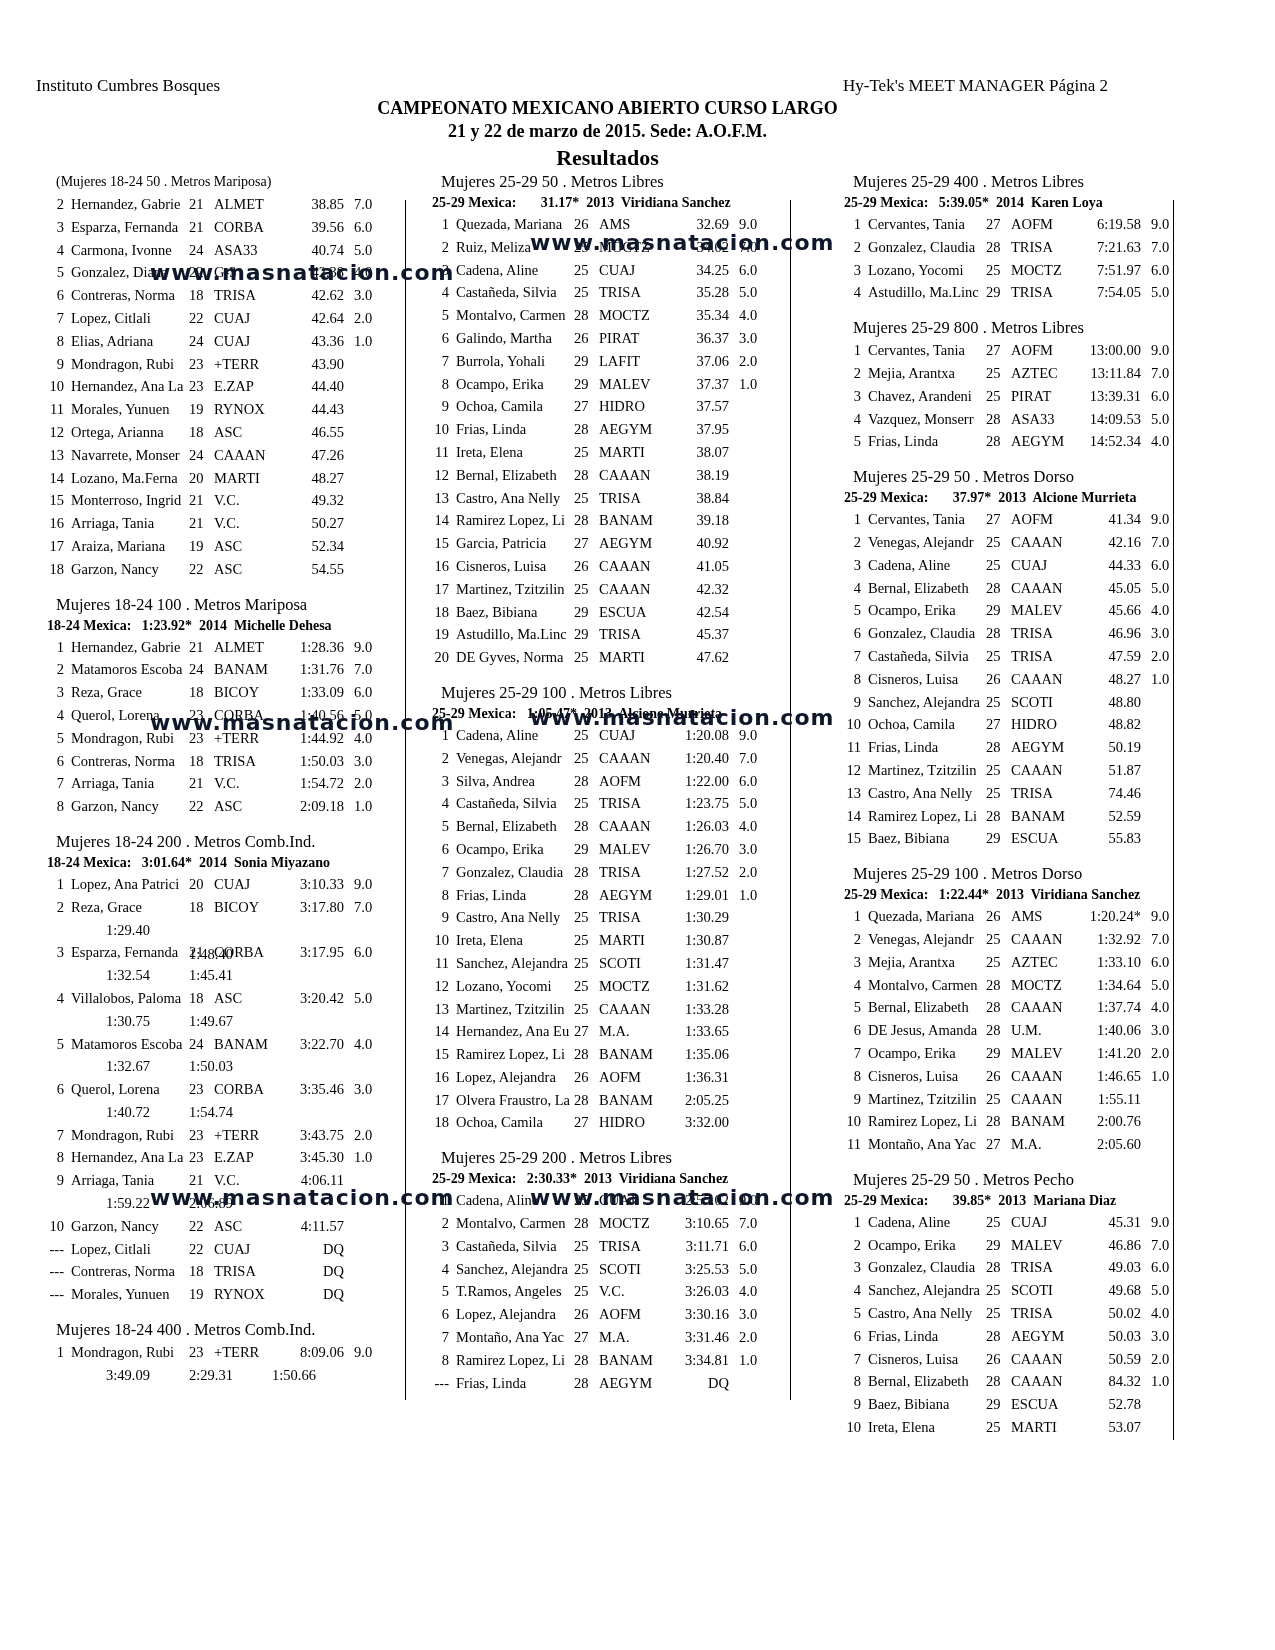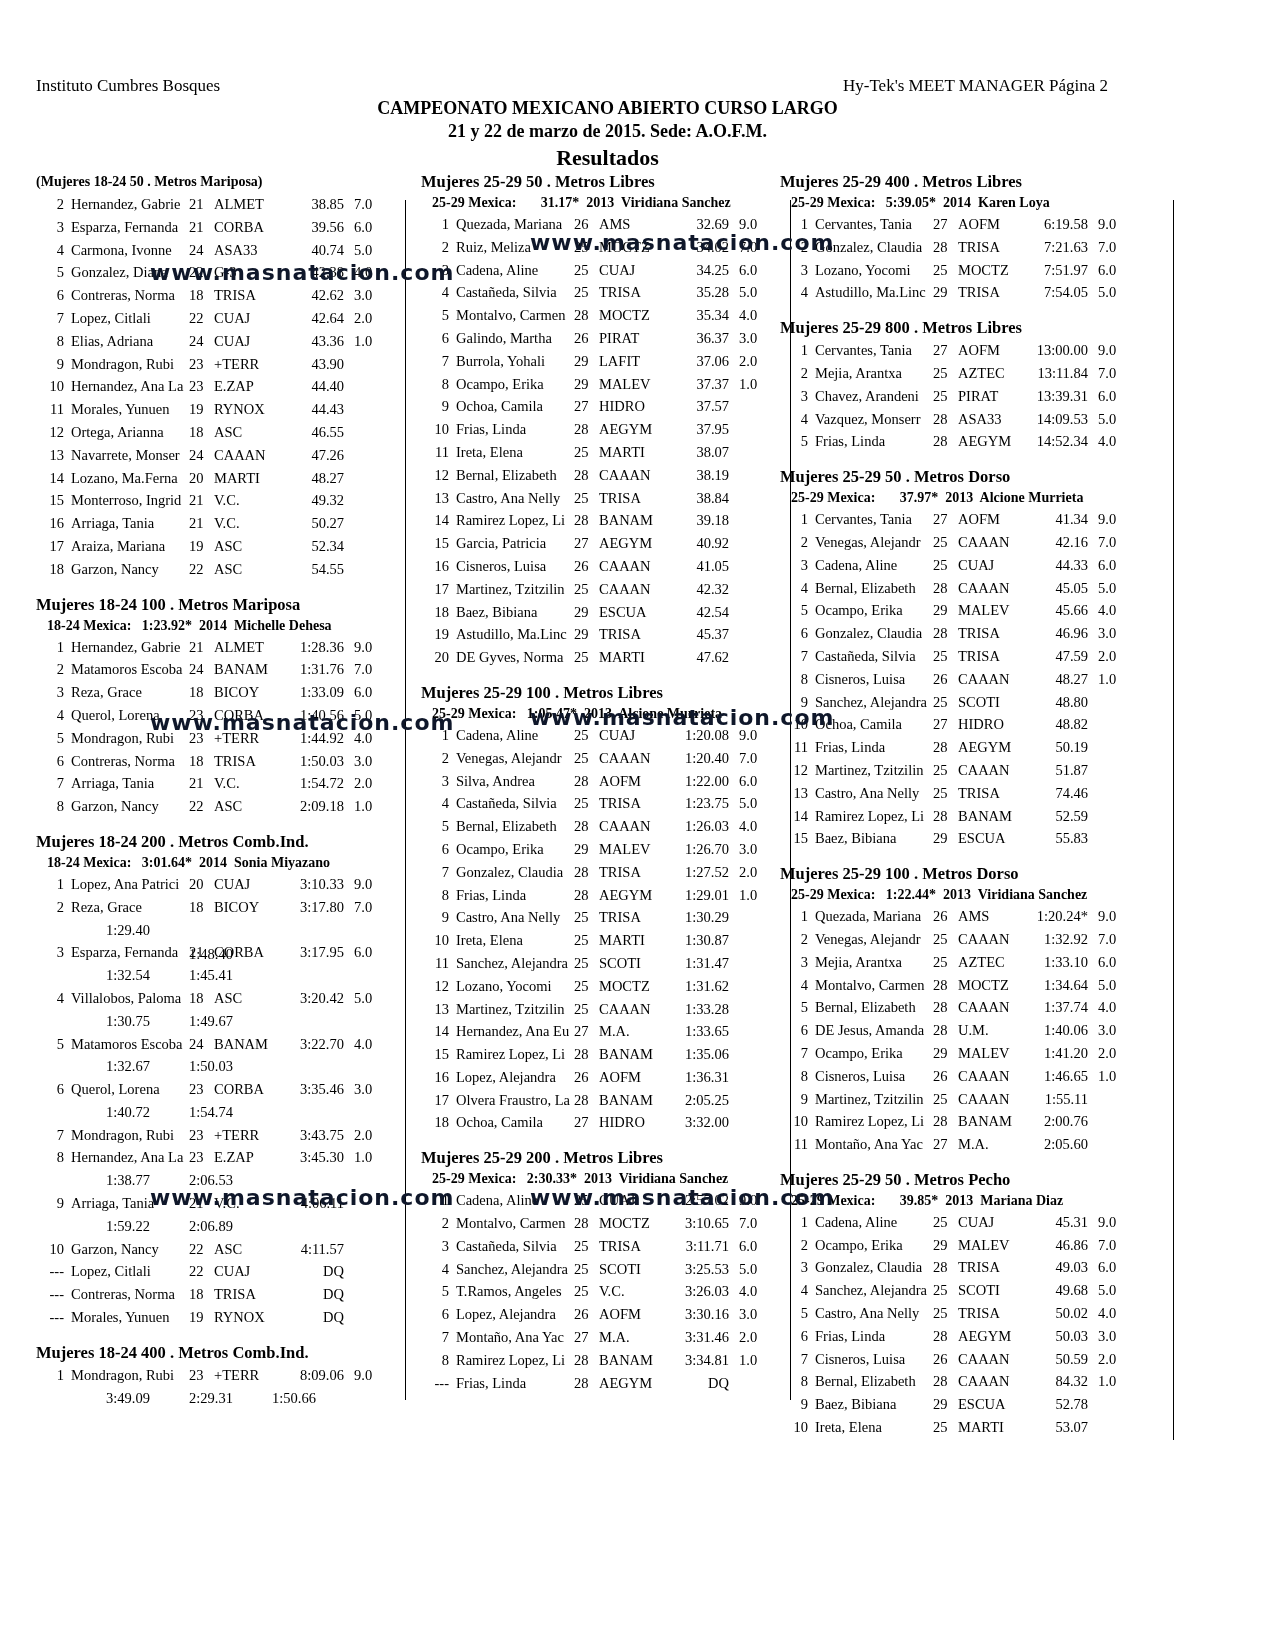--- a/index.html
+++ b/index.html
@@ -7,23 +7,23 @@
          font-family:"Liberation Serif","DejaVu Serif",serif; color:#000; }
   .hdr-left { position:absolute; left:36px; top:76px; font-size:17px; }
   .hdr-right { position:absolute; right:167px; top:76px; font-size:17px; }
   .title { position:absolute; left:0; width:1275px; text-align:center; font-weight:bold; }
   .t1 { top:98px; font-size:18px; left:-30px; }
   .t2 { top:121px; font-size:18px; left:-30px; }
   .t3 { top:145px; font-size:22px; left:-30px; }
   .col { position:absolute; top:170px; }
   .c1 { left:36px; width:370px; }
   .c2 { left:421px; width:370px; }
-  .c3 { left:780px; width:370px; }
+  .c3 { left:833px; width:370px; }
   .vline { position:absolute; width:1px; background:#000; }
-  .ev-title { font-weight:bold; font-size:16.5px; height:23px; line-height:23px; white-space:nowrap; }
+  .ev-title { font-weight:normal; font-size:16.5px; height:23px; line-height:23px; white-space:nowrap;margin-left:20px; }
   .ev-title.cont { font-size:14px; }
   .rec { font-weight:bold; font-size:14px; height:20px; line-height:20px; padding-left:11px; white-space:pre; }
   .row { height:22.8px; line-height:22.8px; font-size:14.5px; position:relative; white-space:nowrap; }
   .row span { position:absolute; top:0; }
   .pl { left:0; width:28px; text-align:right; }
   .nm { left:35px; width:118px; overflow:hidden; }
   .ag { left:153px; width:20px; }
   .tm { left:178px; width:80px; }
   .res { left:240px; width:68px; text-align:right; }
   .pts { left:318px; width:40px; }
@@ -335,24 +335,20 @@
         <span class="pts">2.0</span>
       </div>
       <div class="row">
         <span class="pl">8</span>
         <span class="nm">Hernandez, Ana La</span>
         <span class="ag">23</span>
         <span class="tm">E.ZAP</span>
         <span class="res">3:45.30</span>
         <span class="pts">1.0</span>
       </div>
-      <div class="split">
-        <span style="left: 70px;">1:38.77</span>
-        <span style="left: 153px;">2:06.53</span>
-      </div>
       <div class="row">
         <span class="pl">9</span>
         <span class="nm">Arriaga, Tania</span>
         <span class="ag">21</span>
         <span class="tm">V.C.</span>
         <span class="res">4:06.11</span>
         <span class="pts"></span>
       </div>
       <div class="split">
         <span style="left: 70px;">1:59.22</span>

